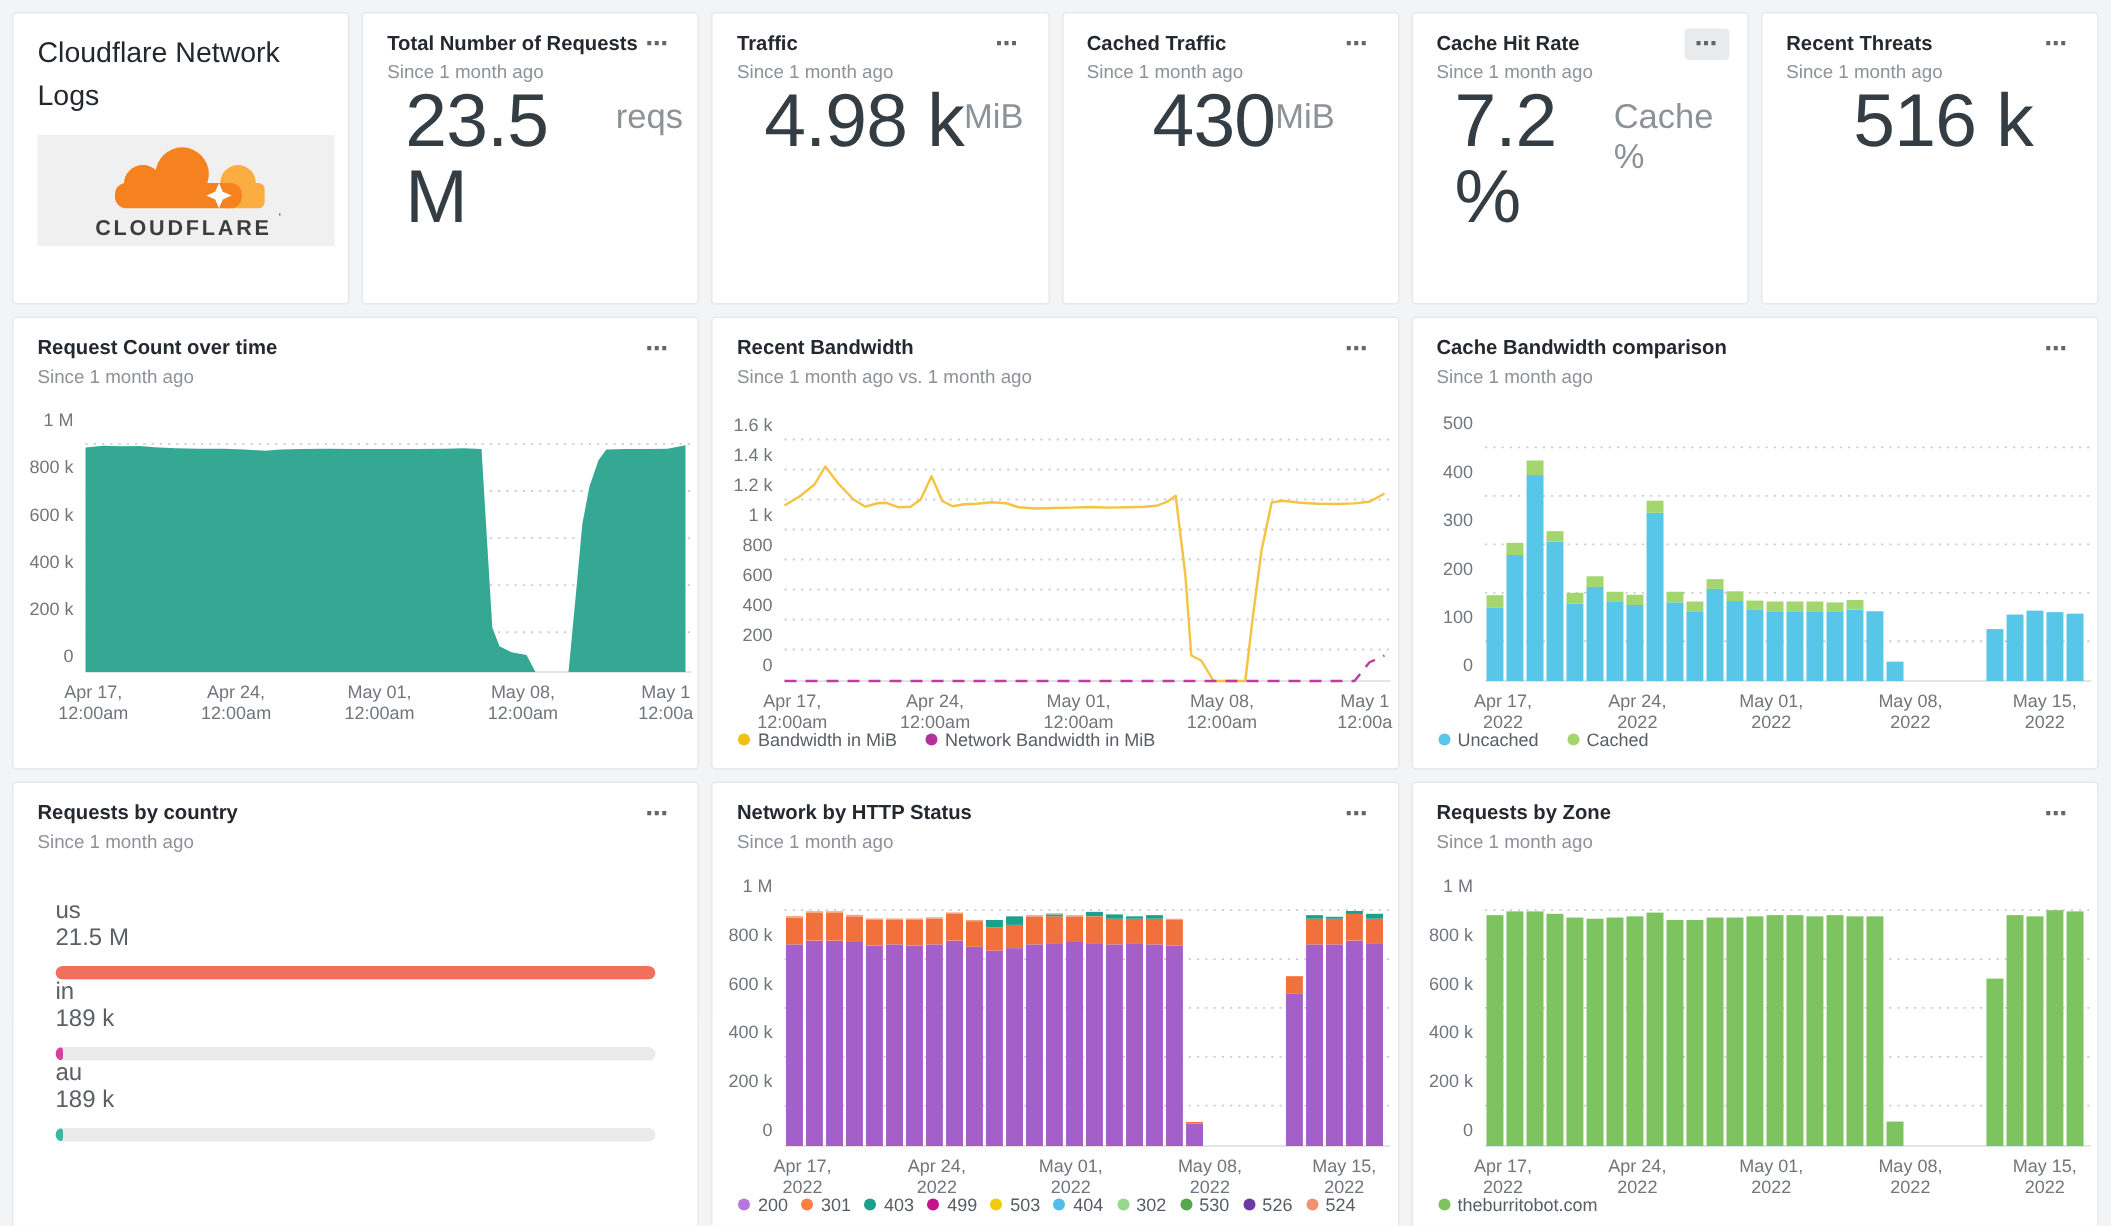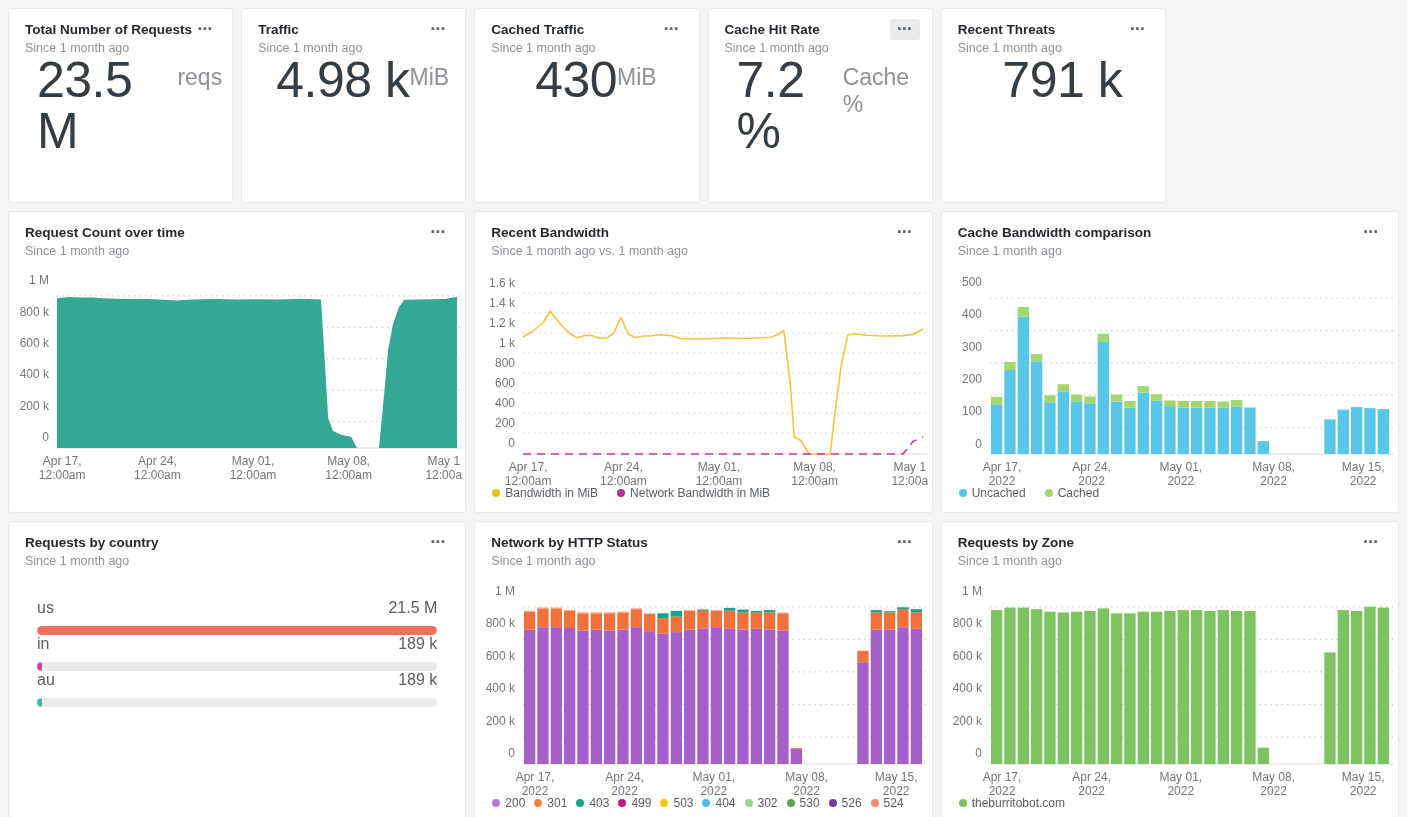--- a/index.html
+++ b/index.html
@@ -34,32 +34,47 @@
                 overflow:hidden;white-space:nowrap;}
   .chart-legend.wide{gap:19px;}
   .legend-item{display:inline-flex;align-items:center;gap:5px;font-size:12px;color:#585E64;cursor:pointer;}
   .legend-item i{width:8px;height:8px;border-radius:50%;display:inline-block;flex:none;}
   .legend-item em{font-style:normal;}
   
   .gauge-list{flex:1;padding:8px 28px 0;display:flex;flex-direction:column;min-height:0;}
   .g-row{margin-top:0;}
   .g-row:first-child{margin-top:23px;}
   .g-line{display:flex;justify-content:space-between;align-items:baseline;font-size:16px;
-          color:#5A6066;margin-bottom:9px;}
+          color:#5A6066;margin-bottom:9px;flex-direction:column;}
   .g-track{height:9px;border-radius:5px;background:#EAEAEB;overflow:hidden;}
   .g-fill{height:100%;border-radius:5px;}
   svg text{font-family:"Liberation Sans",sans-serif;}
 </style>
 </head>
 <body>
 
 <div class="page">
 
   <div class="row row-top">
 
+    <section class="panel logo-panel">
+      <div class="logo-title">Cloudflare Network Logs</div>
+      <div class="logo-box">
+        <svg width="178" height="66" viewBox="0 0 160 78">
+          <circle cx="121" cy="33" r="14" fill="#FBAD41"></circle>
+          <rect x="107" y="33" width="35" height="20" rx="5" fill="#FBAD41"></rect>
+          <circle cx="77" cy="26" r="21" fill="#F6821F"></circle>
+          <circle cx="46" cy="34" r="15" fill="#F6821F"></circle>
+          <rect x="24" y="33" width="100" height="20" rx="9" fill="#F6821F"></rect>
+          <path d="M106 33 l3 7 7 3 -7 3 -3 7 -3 -7 -7 -3 7 -3 z" fill="#ffffff"></path>
+          <text x="78" y="74" text-anchor="middle" font-size="17" font-weight="bold" letter-spacing="2.2" fill="#3D3D3E">CLOUDFLARE</text>
+          <text x="153" y="63" font-size="9" fill="#3D3D3E">'</text>
+        </svg>
+      </div>
+    </section>
 
     <section class="panel stat-panel">
       <header class="p-head">
         <div class="p-title">Total Number of Requests</div>
         <div class="p-sub">Since 1 month ago</div>
         <button class="menu-btn">⋯</button>
       </header>
       <div class="stat-body">
         <div class="stat-value">23.5 M</div>
         <div class="stat-unit">reqs</div>
@@ -102,21 +117,21 @@
       </div>
     </section>
 
     <section class="panel stat-panel">
       <header class="p-head">
         <div class="p-title">Recent Threats</div>
         <div class="p-sub">Since 1 month ago</div>
         <button class="menu-btn">⋯</button>
       </header>
       <div class="stat-body">
-        <div class="stat-value">791 k</div>
+        <div class="stat-value">516 k</div>
       </div>
     </section>
   </div>
 
   <div class="row row-mid">
 
     <section class="panel chart-panel">
       <header class="p-head">
         <div class="p-title">Request Count over time</div>
         <div class="p-sub">Since 1 month ago</div>

